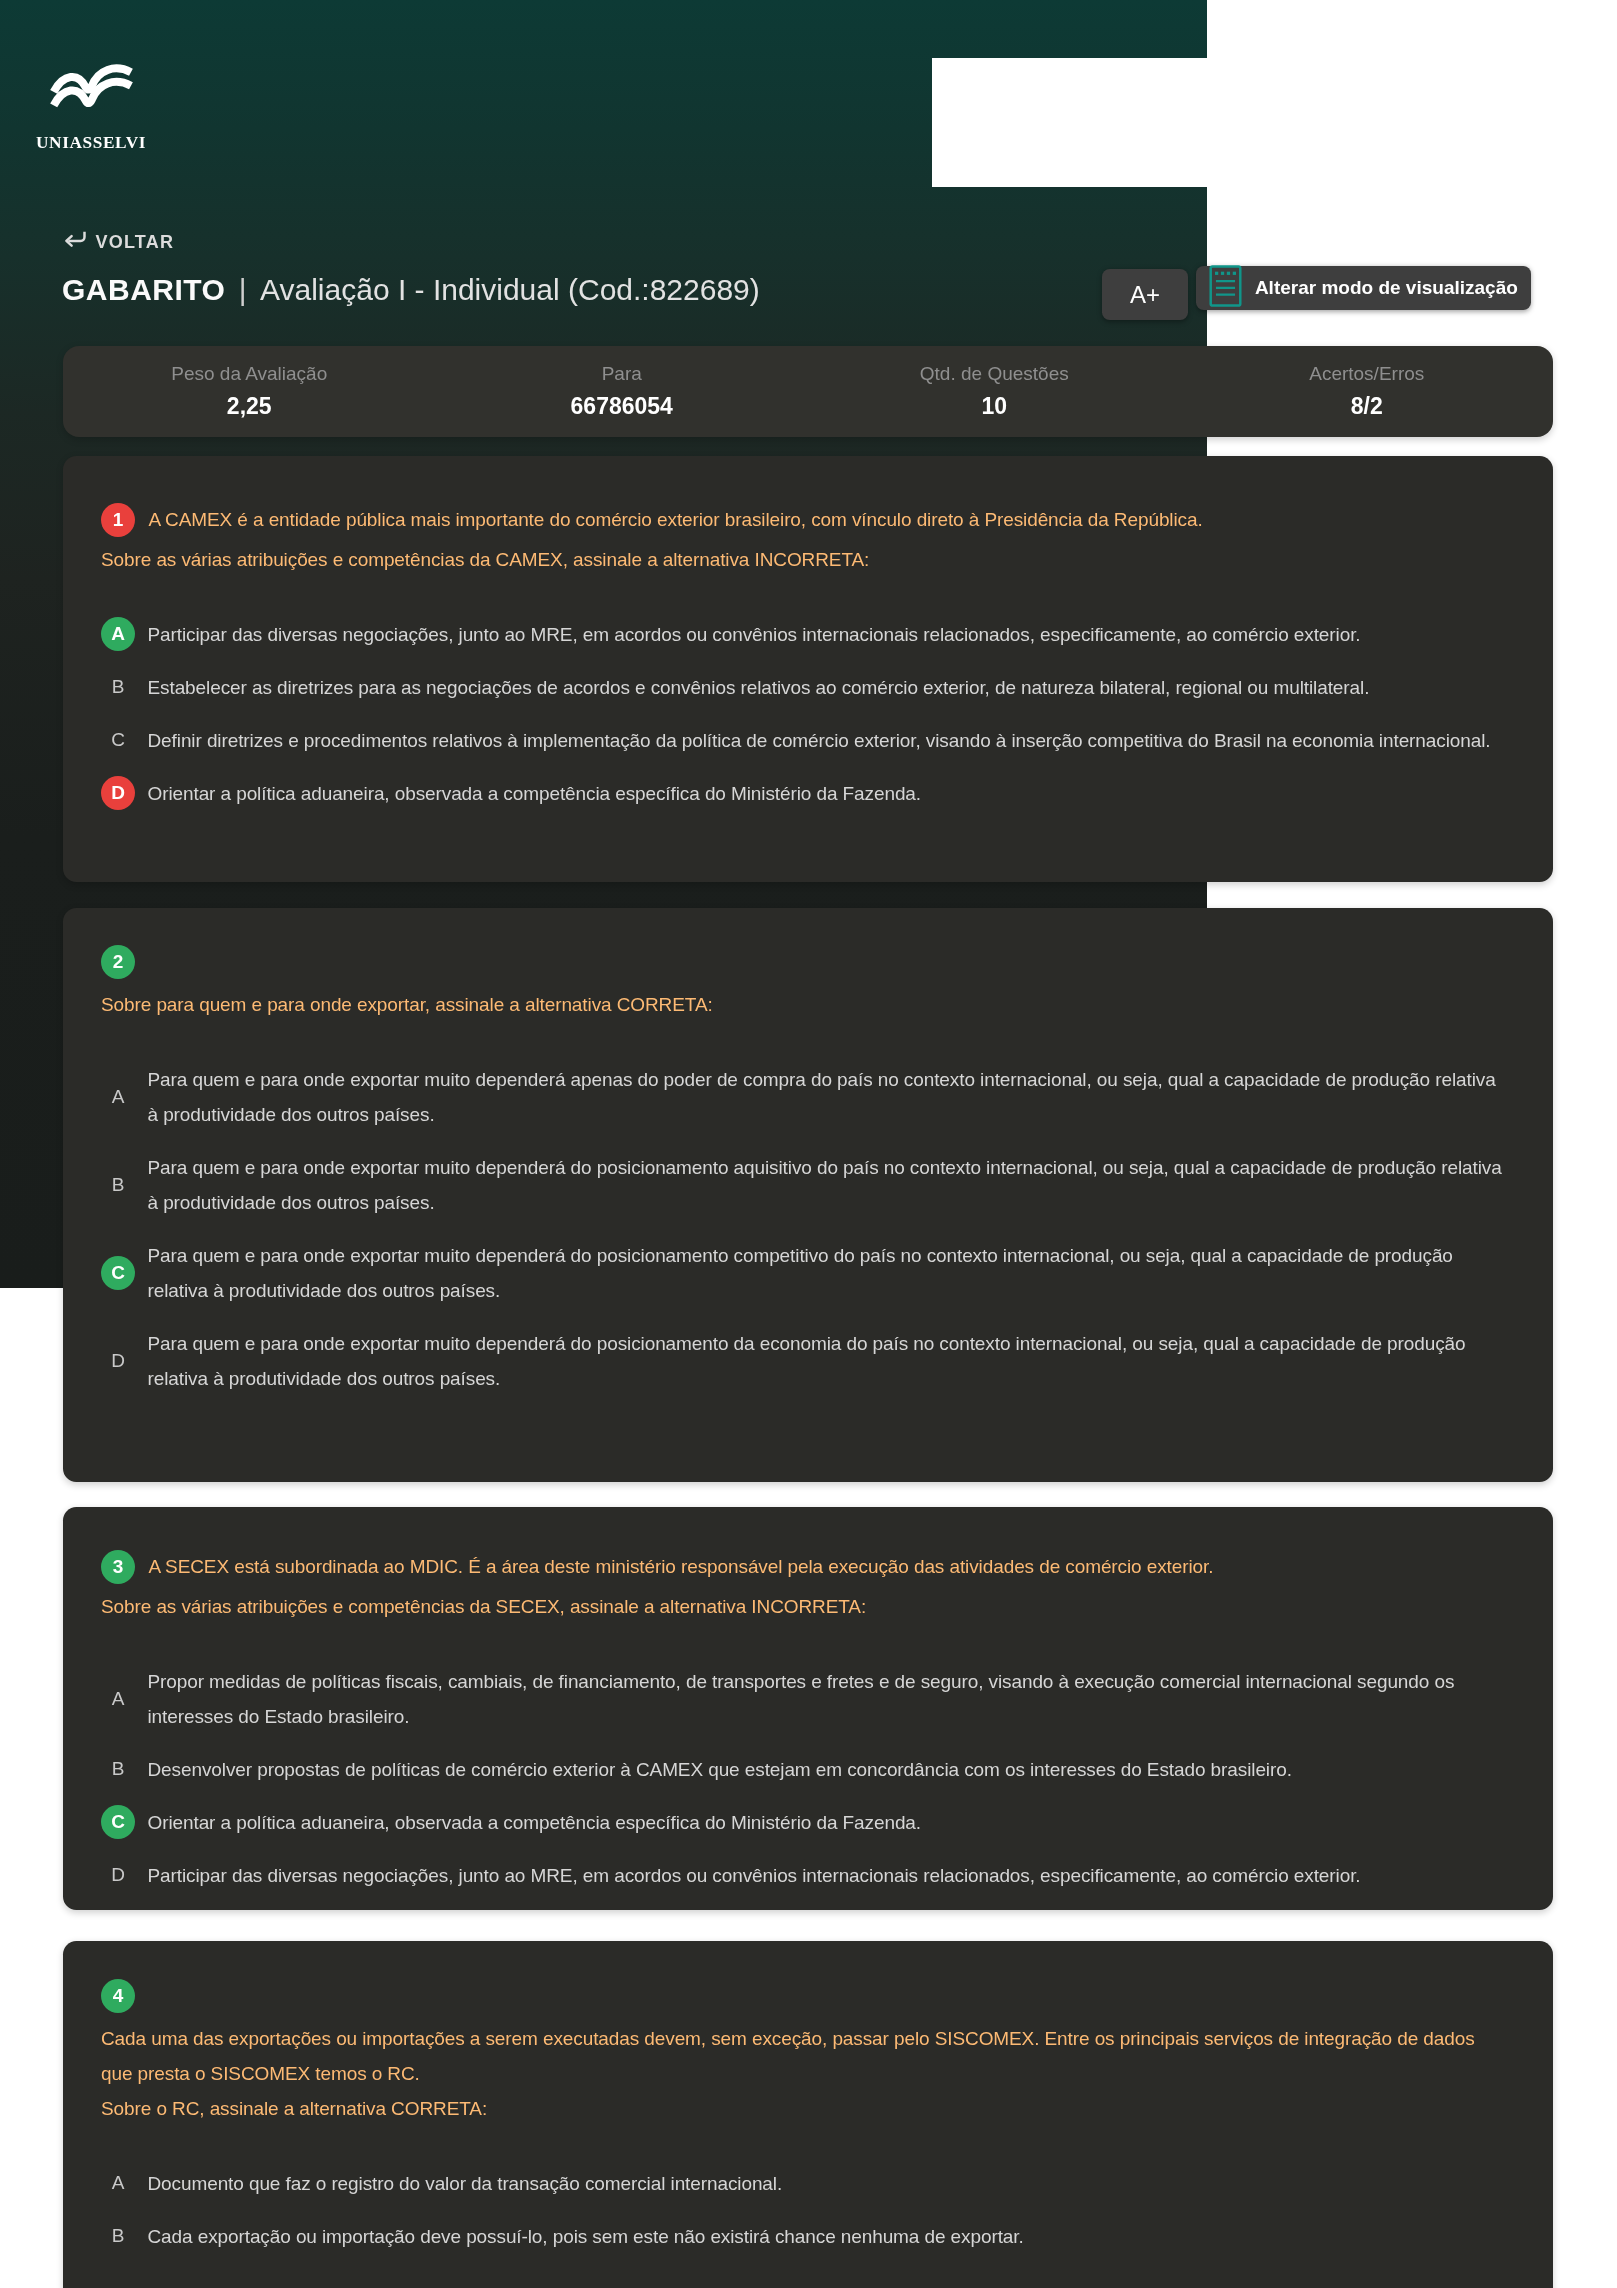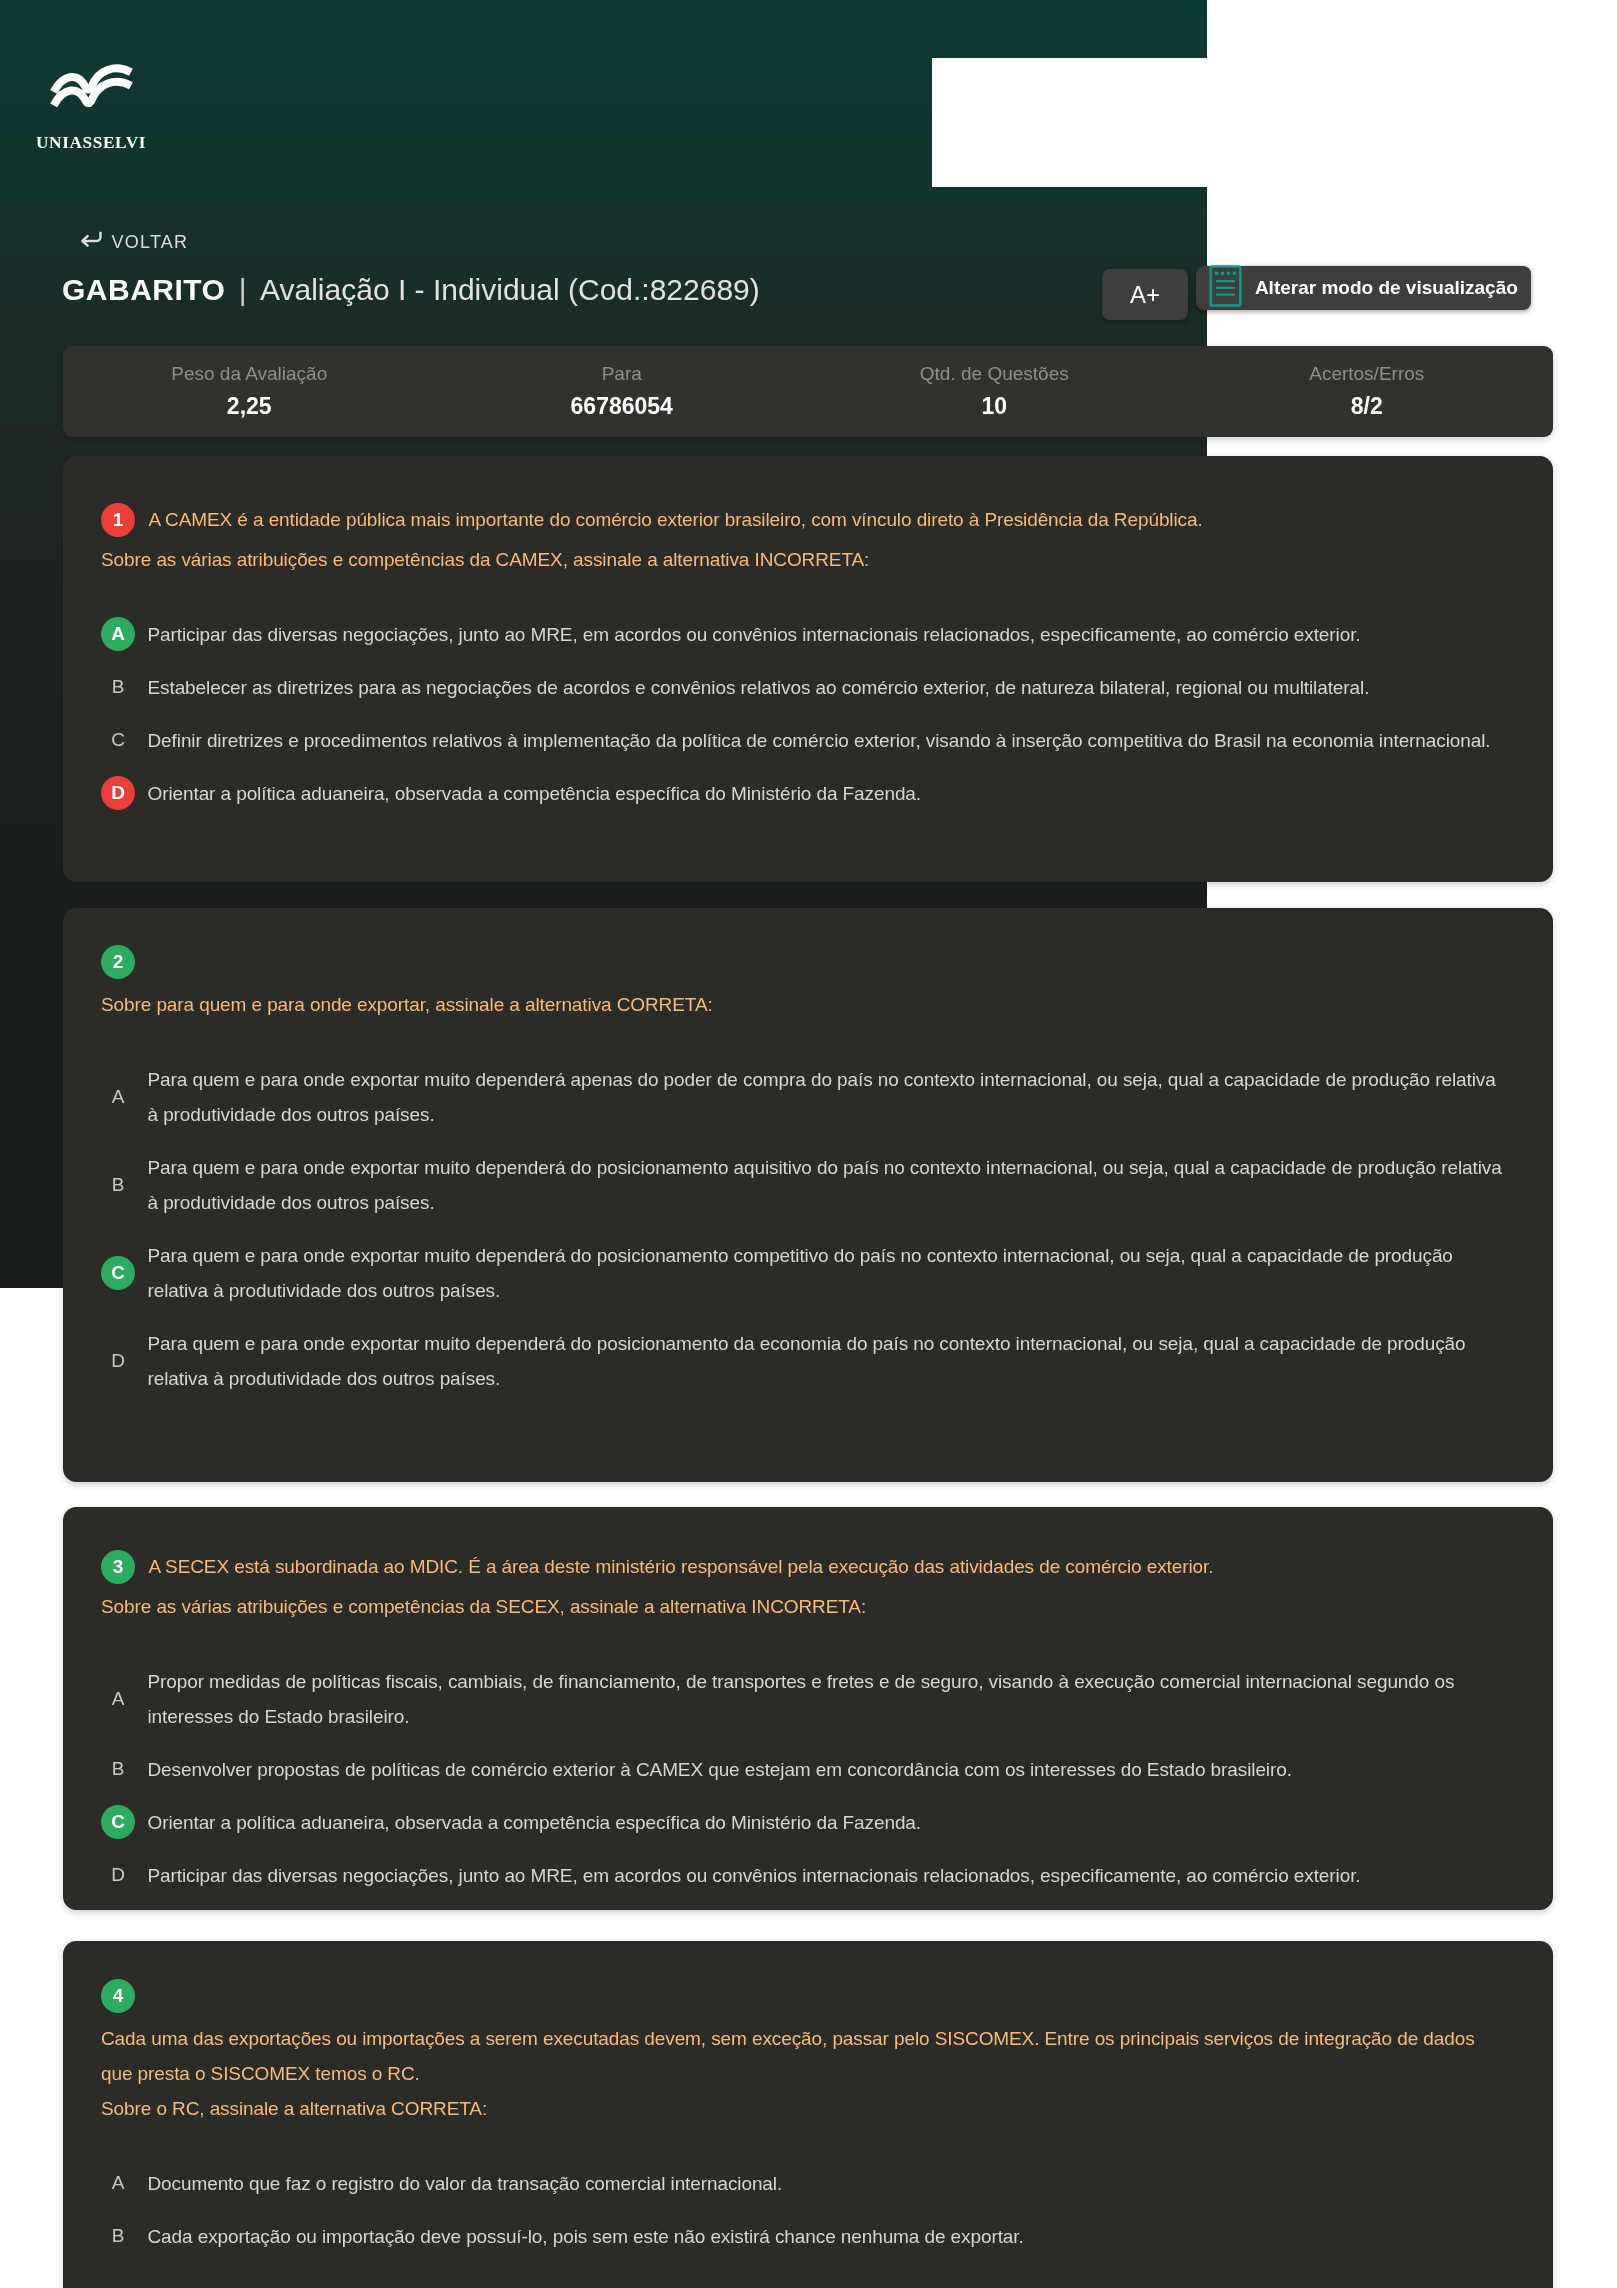--- a/index.html
+++ b/index.html
@@ -22,22 +22,22 @@
 
   
   .logo{position:absolute;left:36px;top:60px;width:106px;text-align:right;}
   .logo-text{
     font-family:"Liberation Serif","DejaVu Serif",serif;font-weight:700;
     color:#ffffff;font-size:17.3px;letter-spacing:0.6px;margin-top:3.8px;white-space:nowrap;
   }
 
   
   .voltar{
-    position:absolute;left:77px;top:229px;display:flex;align-items:center;gap:8.6px;
-    color:#dcdcdc;font-size:18px;letter-spacing:1.2px;font-weight:400;text-decoration:none;cursor:pointer;
+    position:absolute;left:61px;top:229px;display:flex;align-items:center;gap:8.6px;
+    color:#dcdcdc;font-size:18px;letter-spacing:1.2px;font-weight:700;text-decoration:none;cursor:pointer;
   }
 
   
   .title{position:absolute;left:62px;top:273px;margin:0;font-size:30px;color:#e8e8e8;font-weight:300;white-space:nowrap;}
   .title .bold{font-weight:800;color:#fafafa;letter-spacing:0.5px;}
   .title .sep{margin:0 13.4px;font-weight:300;color:#cfcfcf;}
   .title .rest{font-weight:300;color:#e2e2e2;}
 
   
   .btn{
@@ -48,21 +48,21 @@
   .btn-aplus{left:1102px;top:269px;width:86px;height:51px;font-size:24px;font-weight:500;}
   .btn-view{
     left:1196px;top:266px;min-width:331px;height:44px;
     display:flex;align-items:center;justify-content:center;gap:12.5px;
     font-size:19px;font-weight:700;white-space:nowrap;padding:0 13.4px;
   }
 
   
   .stats{
     position:absolute;left:63px;top:346px;width:1490px;height:91px;
-    background:#31312d;border-radius:9px;display:flex;align-items:stretch;
+    background:#31312d;border-radius:16px;display:flex;align-items:stretch;
     box-shadow:0 2.9px 7.7px rgba(0,0,0,0.18);
   }
   .stat{flex:1 1 0;display:flex;flex-direction:column;align-items:center;justify-content:center;gap:8.6px;}
   .stat-label{color:#8f8f8f;font-size:19px;font-weight:300;}
   .stat-value{color:#ffffff;font-size:23px;font-weight:700;}
 
   
   .card{
     position:absolute;left:63px;width:1490px;background:#2b2b28;border-radius:13.4px;
     box-shadow:0 2.9px 7.7px rgba(0,0,0,0.18);box-sizing:border-box;

